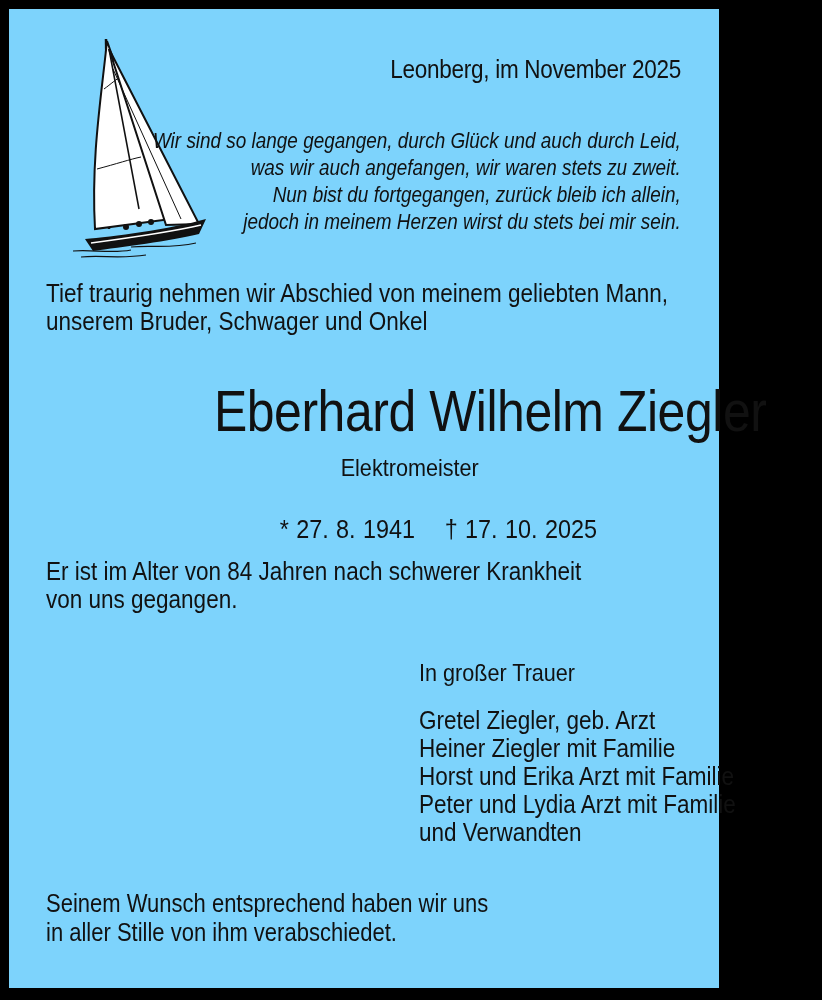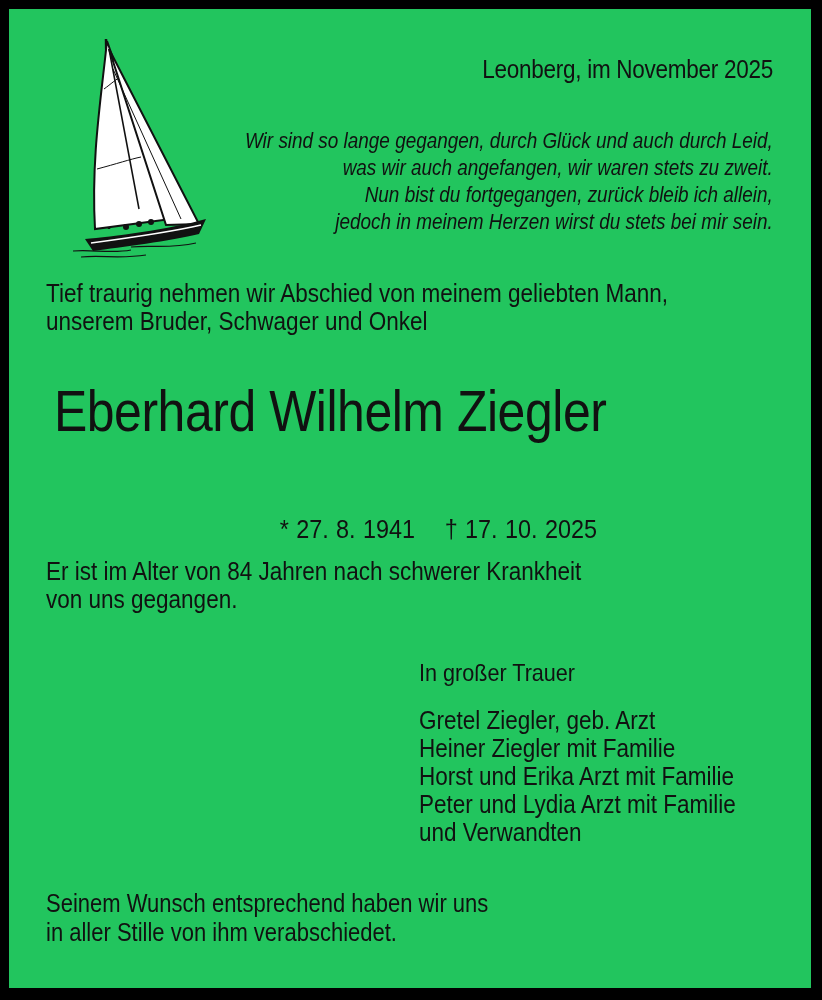--- a/index.html
+++ b/index.html
@@ -1,22 +1,22 @@
 <!DOCTYPE html>
 <html><head>
   <meta charset="utf-8">
   <style>
     html, body { margin: 0; padding: 0; background: #000; }
     body { width: 822px; height: 1000px; position: relative; overflow: hidden; font-family: "Liberation Sans Narrow", "Liberation Sans", sans-serif; color: #111; }
-    .card { position: absolute; left: 9px; top: 9px; width: 802px; height: 979px; background: #22c55e; }
+    .card { position: absolute; left: 9px; top: 9px; width: 710px; height: 979px; background: #7dd3fc; }
     .sailboat { position: absolute; left: 62px; top: 20px; width: 140px; height: 230px; }
     .place-date { position: absolute; right: 38px; top: 46px; font-size: 25px; letter-spacing: -0.3px; transform: scaleX(0.9); transform-origin: right center; white-space: nowrap; }
     .poem { position: absolute; right: 38px; top: 118px; text-align: right; font-style: italic; font-size: 22px; line-height: 27px; transform: scaleX(0.86); transform-origin: right top; white-space: nowrap; }
     .intro { position: absolute; left: 37px; top: 270px; font-size: 25px; line-height: 28px; transform: scaleX(0.9); transform-origin: left top; white-space: nowrap; }
-    .name { position: absolute; left: 0; width: 802px; top: 368px; text-align: left; font-size: 58px; letter-spacing: -0.5px; }
+    .name { position: absolute; left: 0; width: 802px; top: 368px; text-align: right; font-size: 58px; letter-spacing: -0.5px; }
     .name span { display: inline-block; transform: scaleX(0.86); }
     .profession { position: absolute; left: 0; width: 802px; top: 445px; text-align: center; font-size: 24px; }
     .profession span, .dates span { display: inline-block; transform: scaleX(0.9); }
     .dates { position: absolute; left: 0; width: 802px; top: 474px; text-align: center; font-size: 26px; word-spacing: 1px; white-space: pre; padding-left: 12px; }
     .age { position: absolute; left: 37px; top: 548px; font-size: 25px; line-height: 28px; transform: scaleX(0.9); transform-origin: left top; white-space: nowrap; }
     .mourning { position: absolute; left: 410px; top: 650px; font-size: 24px; transform: scaleX(0.9); transform-origin: left top; white-space: nowrap; }
     .mourners { position: absolute; left: 410px; top: 697px; font-size: 25px; line-height: 28px; transform: scaleX(0.9); transform-origin: left top; white-space: nowrap; }
     .closing { position: absolute; left: 37px; top: 880px; font-size: 25px; line-height: 29px; transform: scaleX(0.88); transform-origin: left top; white-space: nowrap; }
     .line { display: block; }
   </style>
@@ -58,20 +58,23 @@
 
   <div class="intro">
     <span class="line">Tief traurig nehmen wir Abschied von meinem geliebten Mann,</span>
     <span class="line">unserem Bruder, Schwager und Onkel</span>
   </div>
 
   <div class="name">
     <span>Eberhard Wilhelm Ziegler</span>
   </div>
 
+  <div class="profession">
+    <span>Elektromeister</span>
+  </div>
 
   <div class="dates">
     <span>* 27. 8. 1941    † 17. 10. 2025</span>
   </div>
 
   <div class="age">
     <span class="line">Er ist im Alter von 84 Jahren nach schwerer Krankheit</span>
     <span class="line">von uns gegangen.</span>
   </div>
 

